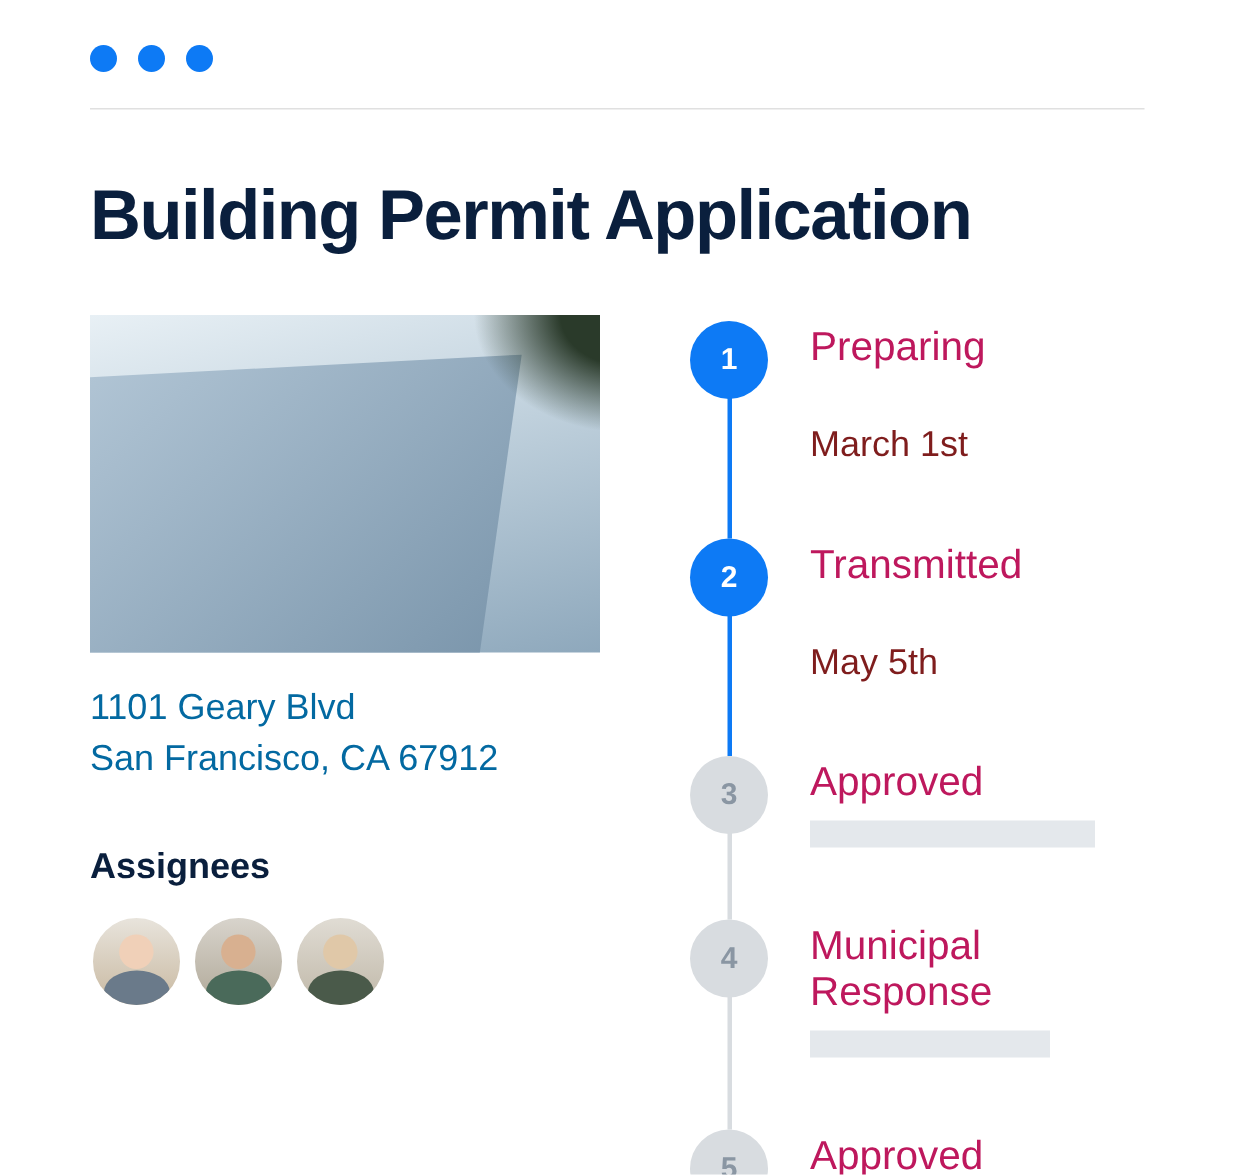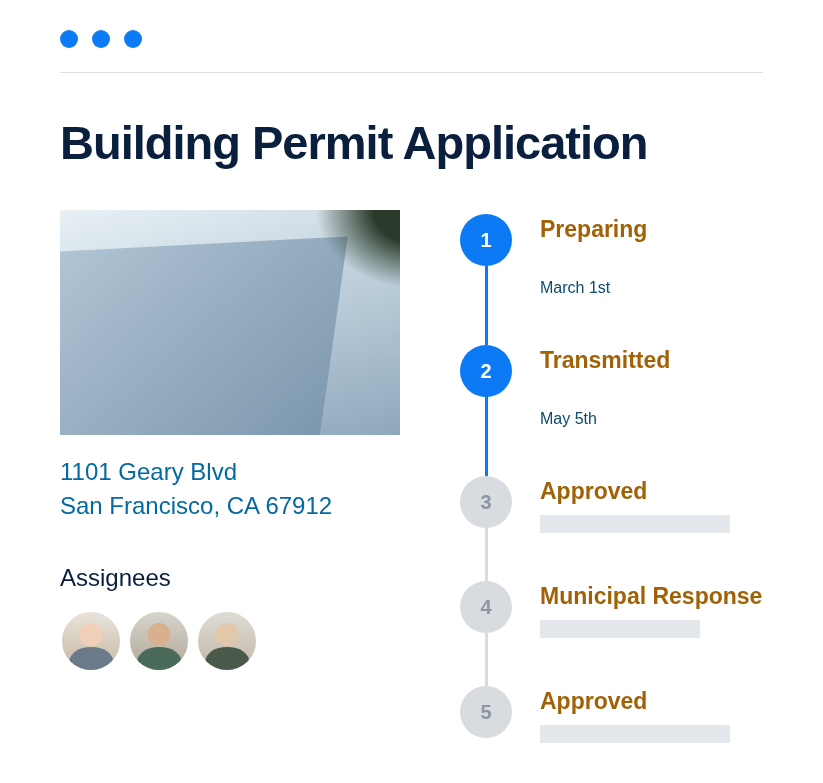--- a/index.html
+++ b/index.html
@@ -84,21 +84,21 @@
     
     .address {
       font-size: 24px;
       color: #0369a1;
       line-height: 1.4;
       margin-bottom: 42px;
     }
     
     .assignees-label {
       font-size: 24px;
-      font-weight: 400;
+      font-weight: 700;
       color: #0A1F3D;
       margin-bottom: 18px;
     }
     
     .avatars {
       display: flex;
       gap: 6px;
     }
     
     .avatar {
@@ -200,29 +200,29 @@
     .step.active .step-circle {
       background: #0D7AF5;
       color: #ffffff;
     }
     
     .step-content {
       padding-top: 2px;
     }
     
     .step-title {
-      font-size: 23px;
-      font-weight: 700;
-      color: #a16207;
+      font-size: 27px;
+      font-weight: 400;
+      color: #be185d;
       margin-bottom: 6px;
     }
     
     .step-date {
-      font-size: 16px;
-      color: #0c4a6e;
+      font-size: 24px;
+      color: #7f1d1d;
       margin-top: 36px;
     }
     
     .placeholder {
       width: 190px;
       height: 18px;
       background: #E4E8EC;
       margin-top: 10px;
     }
     

